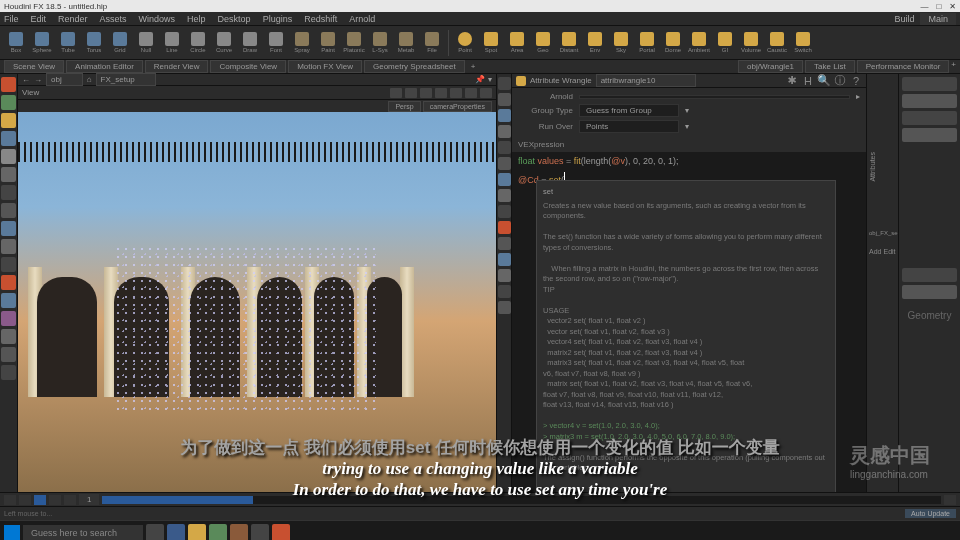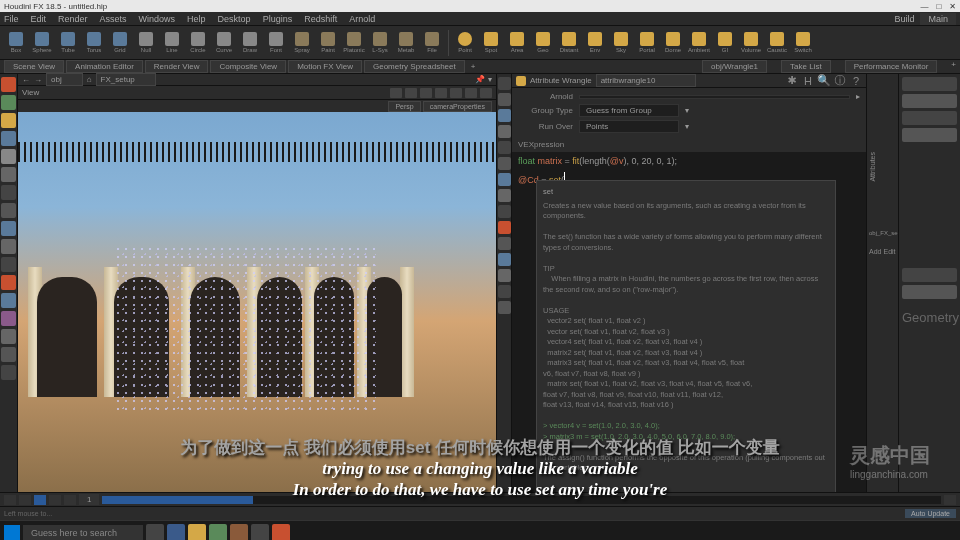--- a/index.html
+++ b/index.html
@@ -50,21 +50,21 @@
 .param-row .lbl{width:55px;text-align:right;color:#888}
 .param-row .val{background:#1e1e1e;padding:1px 6px;border:1px solid #333;flex:0 0 100px}
 .vex-label{padding:3px 6px;font-size:8px;color:#888;background:#2b2b2b}
 .code-area{flex:1;background:#1a1a1a;padding:4px 6px;font-family:Consolas,monospace;font-size:9px;line-height:1.3;overflow:hidden;position:relative}
 .code-line{white-space:pre}
 .kw{color:#5a9e5a}.var{color:#cc7050}.fn{color:#c8a048}
 .tooltip{position:absolute;top:28px;left:24px;right:30px;background:#2e2e2e;border:1px solid #444;padding:6px;font-size:7.5px;color:#7a7a7a;line-height:1.4;font-family:Consolas,monospace}
 .tooltip .th{color:#999;margin-bottom:3px}
 .rightpane{width:62px;background:#2a2a2a;border-left:1px solid #111;display:flex;flex-direction:column;padding:3px;gap:3px}
 .rightpane .rp{width:100%;height:14px;border-radius:2px;cursor:pointer}
-.rightpane .geolbl{color:#666;font-size:13px;text-align:center;margin-top:8px}
+.rightpane .geolbl{color:#666;font-size:10px;text-align:center;margin-top:8px}
 .subtitle{position:absolute;bottom:40px;left:0;right:0;text-align:center;pointer-events:none}
 .subtitle .cn{color:#a3a3a3;font-size:17px;font-weight:bold;text-shadow:2px 2px 3px #000}
 .subtitle .en{color:#fff;font-size:17px;font-weight:bold;font-style:italic;text-shadow:2px 2px 3px #000;font-family:Georgia,serif;line-height:1.2}
 .watermark{position:absolute;bottom:60px;right:30px;color:rgba(255,255,255,0.35);font-size:16px;pointer-events:none}
 .watermark .wm1{font-size:20px;font-weight:bold}
 .watermark .wm2{font-size:10px}
 .timeline{height:14px;background:#2b2b2b;display:flex;align-items:center;gap:3px;padding:0 4px;border-top:1px solid #111}
 .timeline .tb{width:12px;height:10px;background:#333;cursor:pointer}
 .timeline .track{flex:1;height:8px;background:#1a1a1a;position:relative}
 .timeline .track .prog{position:absolute;left:0;top:0;bottom:0;width:18%;background:#2a5a9a}
@@ -235,21 +235,21 @@
 </div>
 
 <div class="tabbar">
   <div class="tab active">Scene View</div>
   <div class="tab">Animation Editor</div>
   <div class="tab">Render View</div>
   <div class="tab">Composite View</div>
   <div class="tab">Motion FX View</div>
   <div class="tab">Geometry Spreadsheet</div>
   <span style="margin-left:4px">+</span>
-  <div style="margin-left:auto;display:flex;gap:14px">
+  <div style="margin-left:auto;display:flex;gap:2px">
     <div class="tab">obj/Wrangle1</div>
     <div class="tab">Take List</div>
     <div class="tab">Performance Monitor</div>
     <span>+</span>
   </div>
 </div>
 
 <div class="main">
   <div class="leftbar">
     <div class="lb" style="background:#c85030"></div>
@@ -363,28 +363,28 @@
         <span>▾</span>
       </div>
       <div class="param-row">
         <span class="lbl">Run Over</span>
         <span class="val">Points</span>
         <span>▾</span>
       </div>
     </div>
     <div class="vex-label">VEXpression</div>
     <div class="code-area">
-      <div class="code-line"><span class="kw">float </span><span class="var">matrix </span><span>= </span><span class="fn">fit</span><span>(length(</span><span class="var">@v</span><span>), 0, 20, 0, 1);</span></div>
+      <div class="code-line"><span class="kw">float </span><span class="var">values </span><span>= </span><span class="fn">fit</span><span>(length(</span><span class="var">@v</span><span>), 0, 20, 0, 1);</span></div>
       <div class="code-line" style="margin-top:4px"><span class="var">@Cd </span><span>= </span><span class="fn">set</span><span>(</span><span style="border-left:1px solid #fff;height:11px;display:inline-block"></span></div>
       <div class="tooltip">
         <div class="th">set</div>
         <div>Creates a new value based on its arguments, such as creating a vector from its components.</div><br>
         <div>The set() function has a wide variety of forms allowing you to perform many different types of conversions.</div><br>
-        <div>TIP</div>
-        <div style="white-space:pre-wrap">    When filling a matrix in Houdini, the numbers go across the first row, then across the second row, and so on ("row-major").</div><br>
+        <div style="white-space:pre-wrap">    When filling a matrix in Houdini, the numbers go across the first row, then across the second row, and so on ("row-major").</div>
+        <div>TIP</div><br>
         <div>USAGE</div>
         <div style="white-space:pre">  vector2 set( float v1, float v2 )</div>
         <div style="white-space:pre">  vector set( float v1, float v2, float v3 )</div>
         <div style="white-space:pre">  vector4 set( float v1, float v2, float v3, float v4 )</div>
         <div style="white-space:pre">  matrix2 set( float v1, float v2, float v3, float v4 )</div>
         <div style="white-space:pre">  matrix3 set( float v1, float v2, float v3, float v4, float v5, float</div>
         <div style="white-space:pre">v6, float v7, float v8, float v9 )</div>
         <div style="white-space:pre">  matrix set( float v1, float v2, float v3, float v4, float v5, float v6,</div>
         <div style="white-space:pre">float v7, float v8, float v9, float v10, float v11, float v12,</div>
         <div style="white-space:pre">float v13, float v14, float v15, float v16 )</div>

